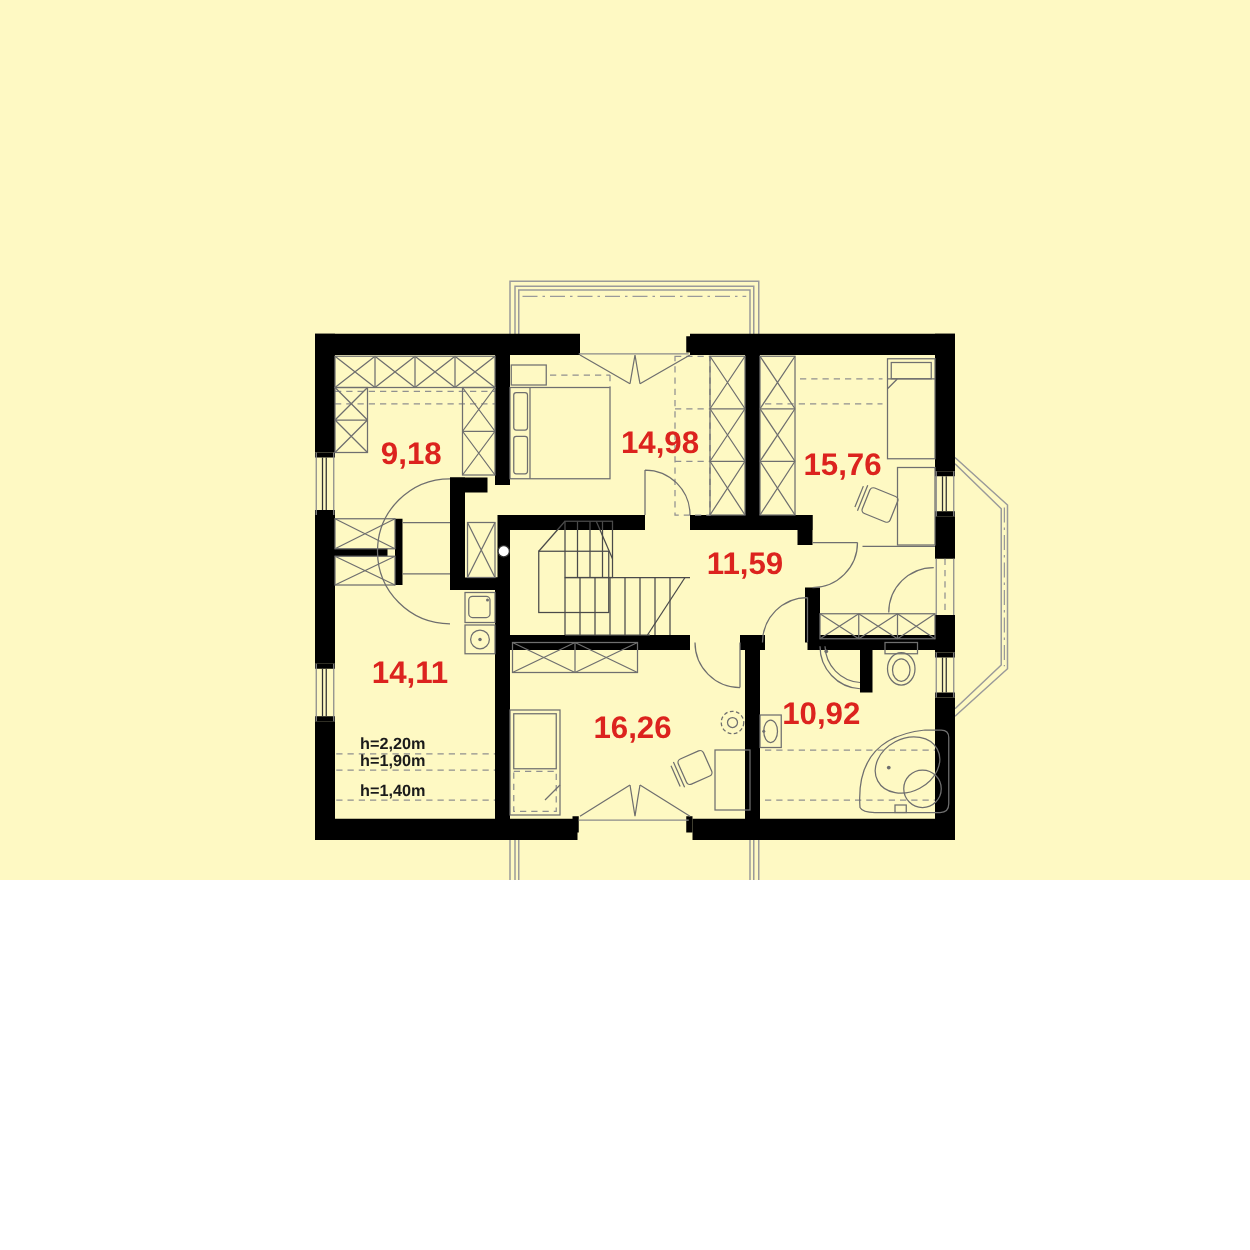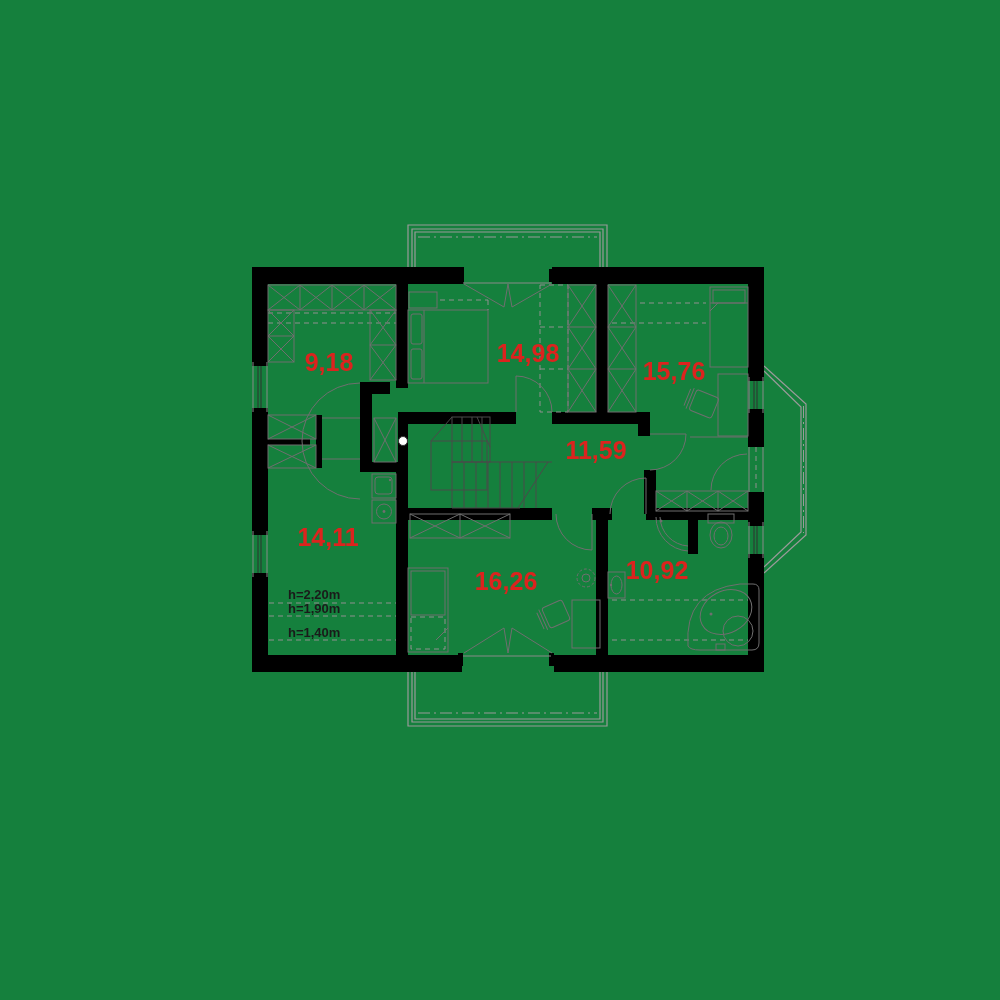--- a/index.html
+++ b/index.html
@@ -1,16 +1,16 @@
 <!DOCTYPE html>
 <html><head>
 <meta charset="utf-8">
 <style>
   html,body{margin:0;padding:0;background:#ffffff;}
-  .canvas{position:relative;width:1000px;height:1000px;background:#15803d;overflow:hidden;
+  .canvas{position:relative;width:1000px;height:704px;background:#fef9c3;overflow:hidden;
           font-family:"Liberation Sans", sans-serif;}
   svg text.area-label{font-family:"Liberation Sans", sans-serif;font-weight:bold;font-size:25px;}
   svg text.h-label{font-family:"Liberation Sans", sans-serif;font-weight:bold;font-size:13px;fill:#1a1a1a;}
   .wall{fill:#000000;stroke:none;}
   .furn{fill:none;stroke:#6f6f6f;stroke-width:1;}
   .furn2{fill:none;stroke:#8a8a8a;stroke-width:1;}
   .stair{fill:none;stroke:#4a4a4a;stroke-width:1;}
   .arc{fill:none;stroke:#6f6f6f;stroke-width:1;}
   .dash{fill:none;stroke:#909090;stroke-width:1;stroke-dasharray:5 4;}
   .glaz{fill:none;stroke:#303030;stroke-width:1;}

